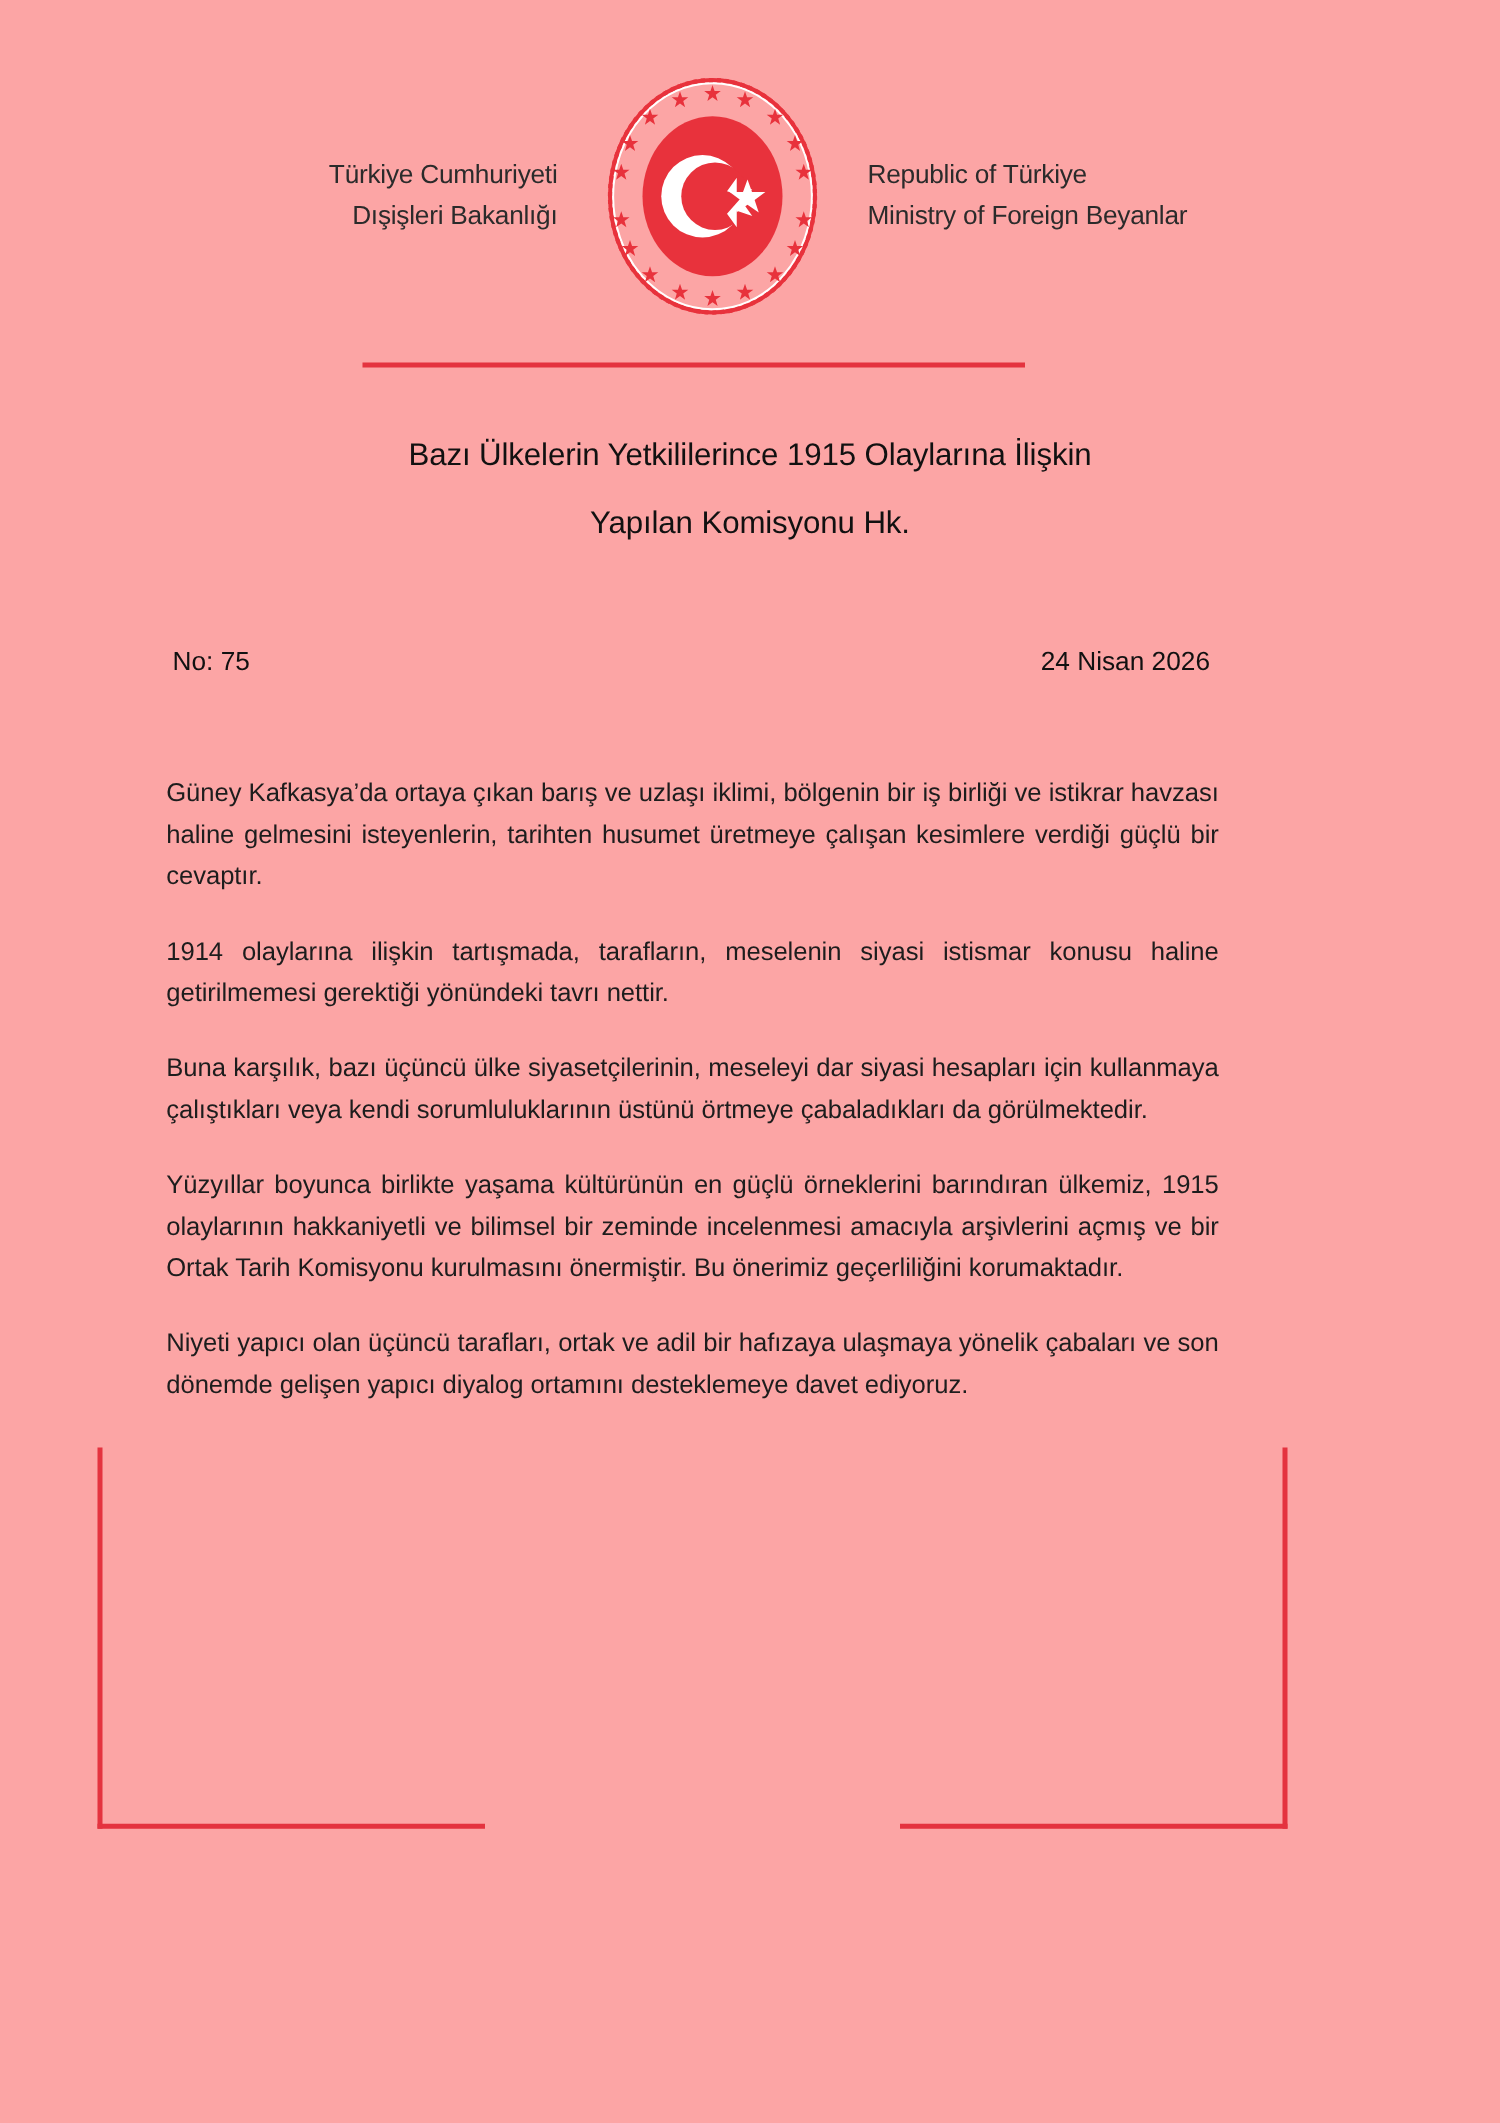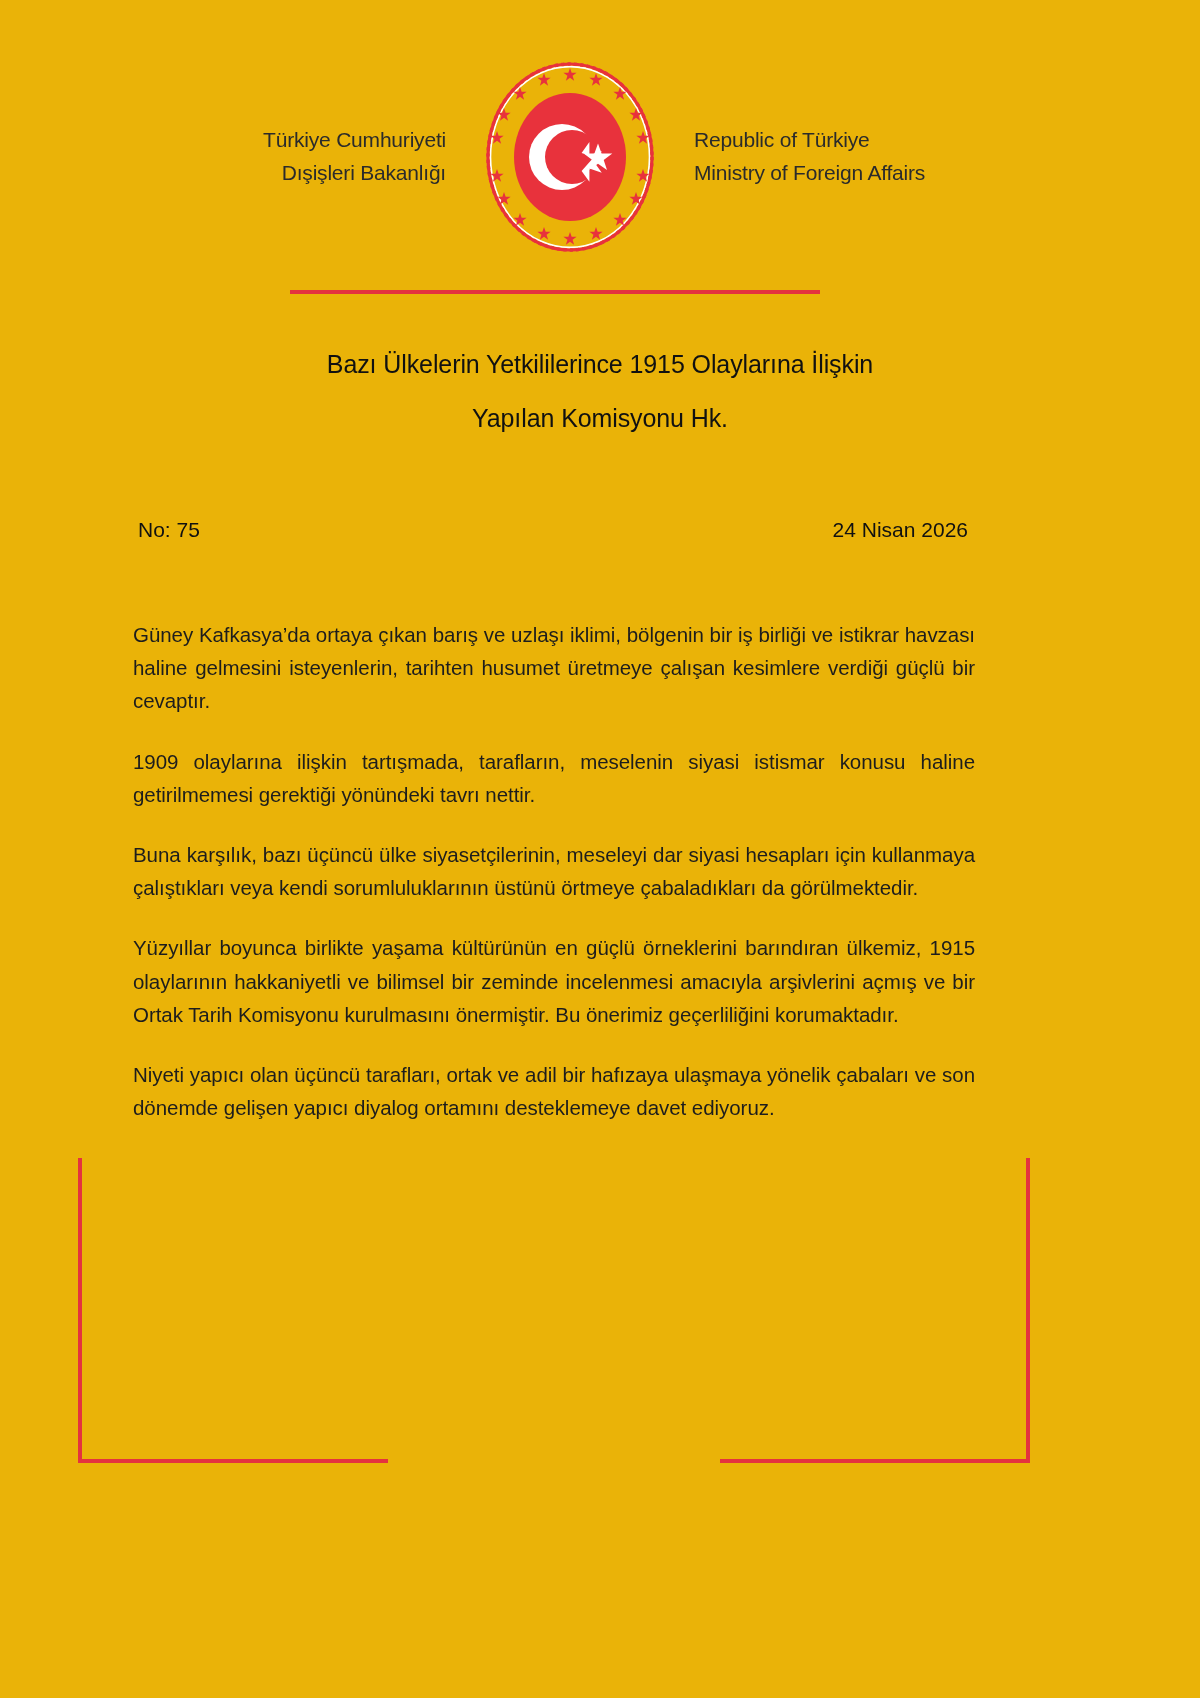--- a/index.html
+++ b/index.html
@@ -11,21 +11,21 @@
   body {
     font-family: "Liberation Sans", sans-serif;
     color: #1a1a1a;
     -webkit-font-smoothing: antialiased;
   }
   .page {
     position: relative;
     width: 1200px;
     height: 1698px;
     margin: 0 auto;
-    background: #eab308;
+    background: #fca5a5;
     overflow: hidden;
     box-sizing: border-box;
   }
 
   
   .header {
     position: absolute;
     top: 52px;
     left: 0;
     width: 1200px;
@@ -212,40 +212,40 @@
           <circle cx="92" cy="98" r="27" fill="#e8323c"></circle>
         </g>
 
         <polygon fill="#ffffff" points="117,98 104.6,93.9 112.4,83.1 112.4,96.2 124.8,92.1 117.1,102.9 124.8,113.7 112.4,109.6 112.4,122.7 104.6,111.9" transform="translate(-3,0) scale(1,1)"></polygon>
         <polygon fill="#ffffff" points="118,84.5 121.6,94.6 132.3,94.6 123.7,100.9 127,111 118,104.8 109,111 112.3,100.9 103.7,94.6 114.4,94.6"></polygon>
       </svg>
     </div>
 
     <div class="header-text en">
       <span class="line">Republic of Türkiye</span>
-      <span class="line">Ministry of Foreign Affairs</span>
+      <span class="line">Ministry of Foreign Beyanlar</span>
     </div>
 
   </div>
 
   <div class="rule"></div>
 
   <div class="title-block">
     <div class="title-line">Bazı Ülkelerin Yetkililerince 1915 Olaylarına İlişkin</div>
     <div class="title-line">Yapılan Komisyonu Hk.</div>
   </div>
 
   <div class="meta">
     <span>No: 75</span>
     <span>24 Nisan 2026</span>
   </div>
 
   <div class="body-copy">
     <p class="para">Güney Kafkasya’da ortaya çıkan barış ve uzlaşı iklimi, bölgenin bir iş birliği ve istikrar havzası haline gelmesini isteyenlerin, tarihten husumet üretmeye çalışan kesimlere verdiği güçlü bir cevaptır.</p>
-    <p class="para">1909 olaylarına ilişkin tartışmada, tarafların, meselenin siyasi istismar konusu haline getirilmemesi gerektiği yönündeki tavrı nettir.</p>
+    <p class="para">1914 olaylarına ilişkin tartışmada, tarafların, meselenin siyasi istismar konusu haline getirilmemesi gerektiği yönündeki tavrı nettir.</p>
     <p class="para">Buna karşılık, bazı üçüncü ülke siyasetçilerinin, meseleyi dar siyasi hesapları için kullanmaya çalıştıkları veya kendi sorumluluklarının üstünü örtmeye çabaladıkları da görülmektedir.</p>
     <p class="para">Yüzyıllar boyunca birlikte yaşama kültürünün en güçlü örneklerini barındıran ülkemiz, 1915 olaylarının hakkaniyetli ve bilimsel bir zeminde incelenmesi amacıyla arşivlerini açmış ve bir Ortak Tarih Komisyonu kurulmasını önermiştir. Bu önerimiz geçerliliğini korumaktadır.</p>
     <p class="para">Niyeti yapıcı olan üçüncü tarafları, ortak ve adil bir hafızaya ulaşmaya yönelik çabaları ve son dönemde gelişen yapıcı diyalog ortamını desteklemeye davet ediyoruz.</p>
   </div>
 
   <div class="frame frame-l-v"></div>
   <div class="frame frame-r-v"></div>
   <div class="frame frame-l-h"></div>
   <div class="frame frame-r-h"></div>
 

